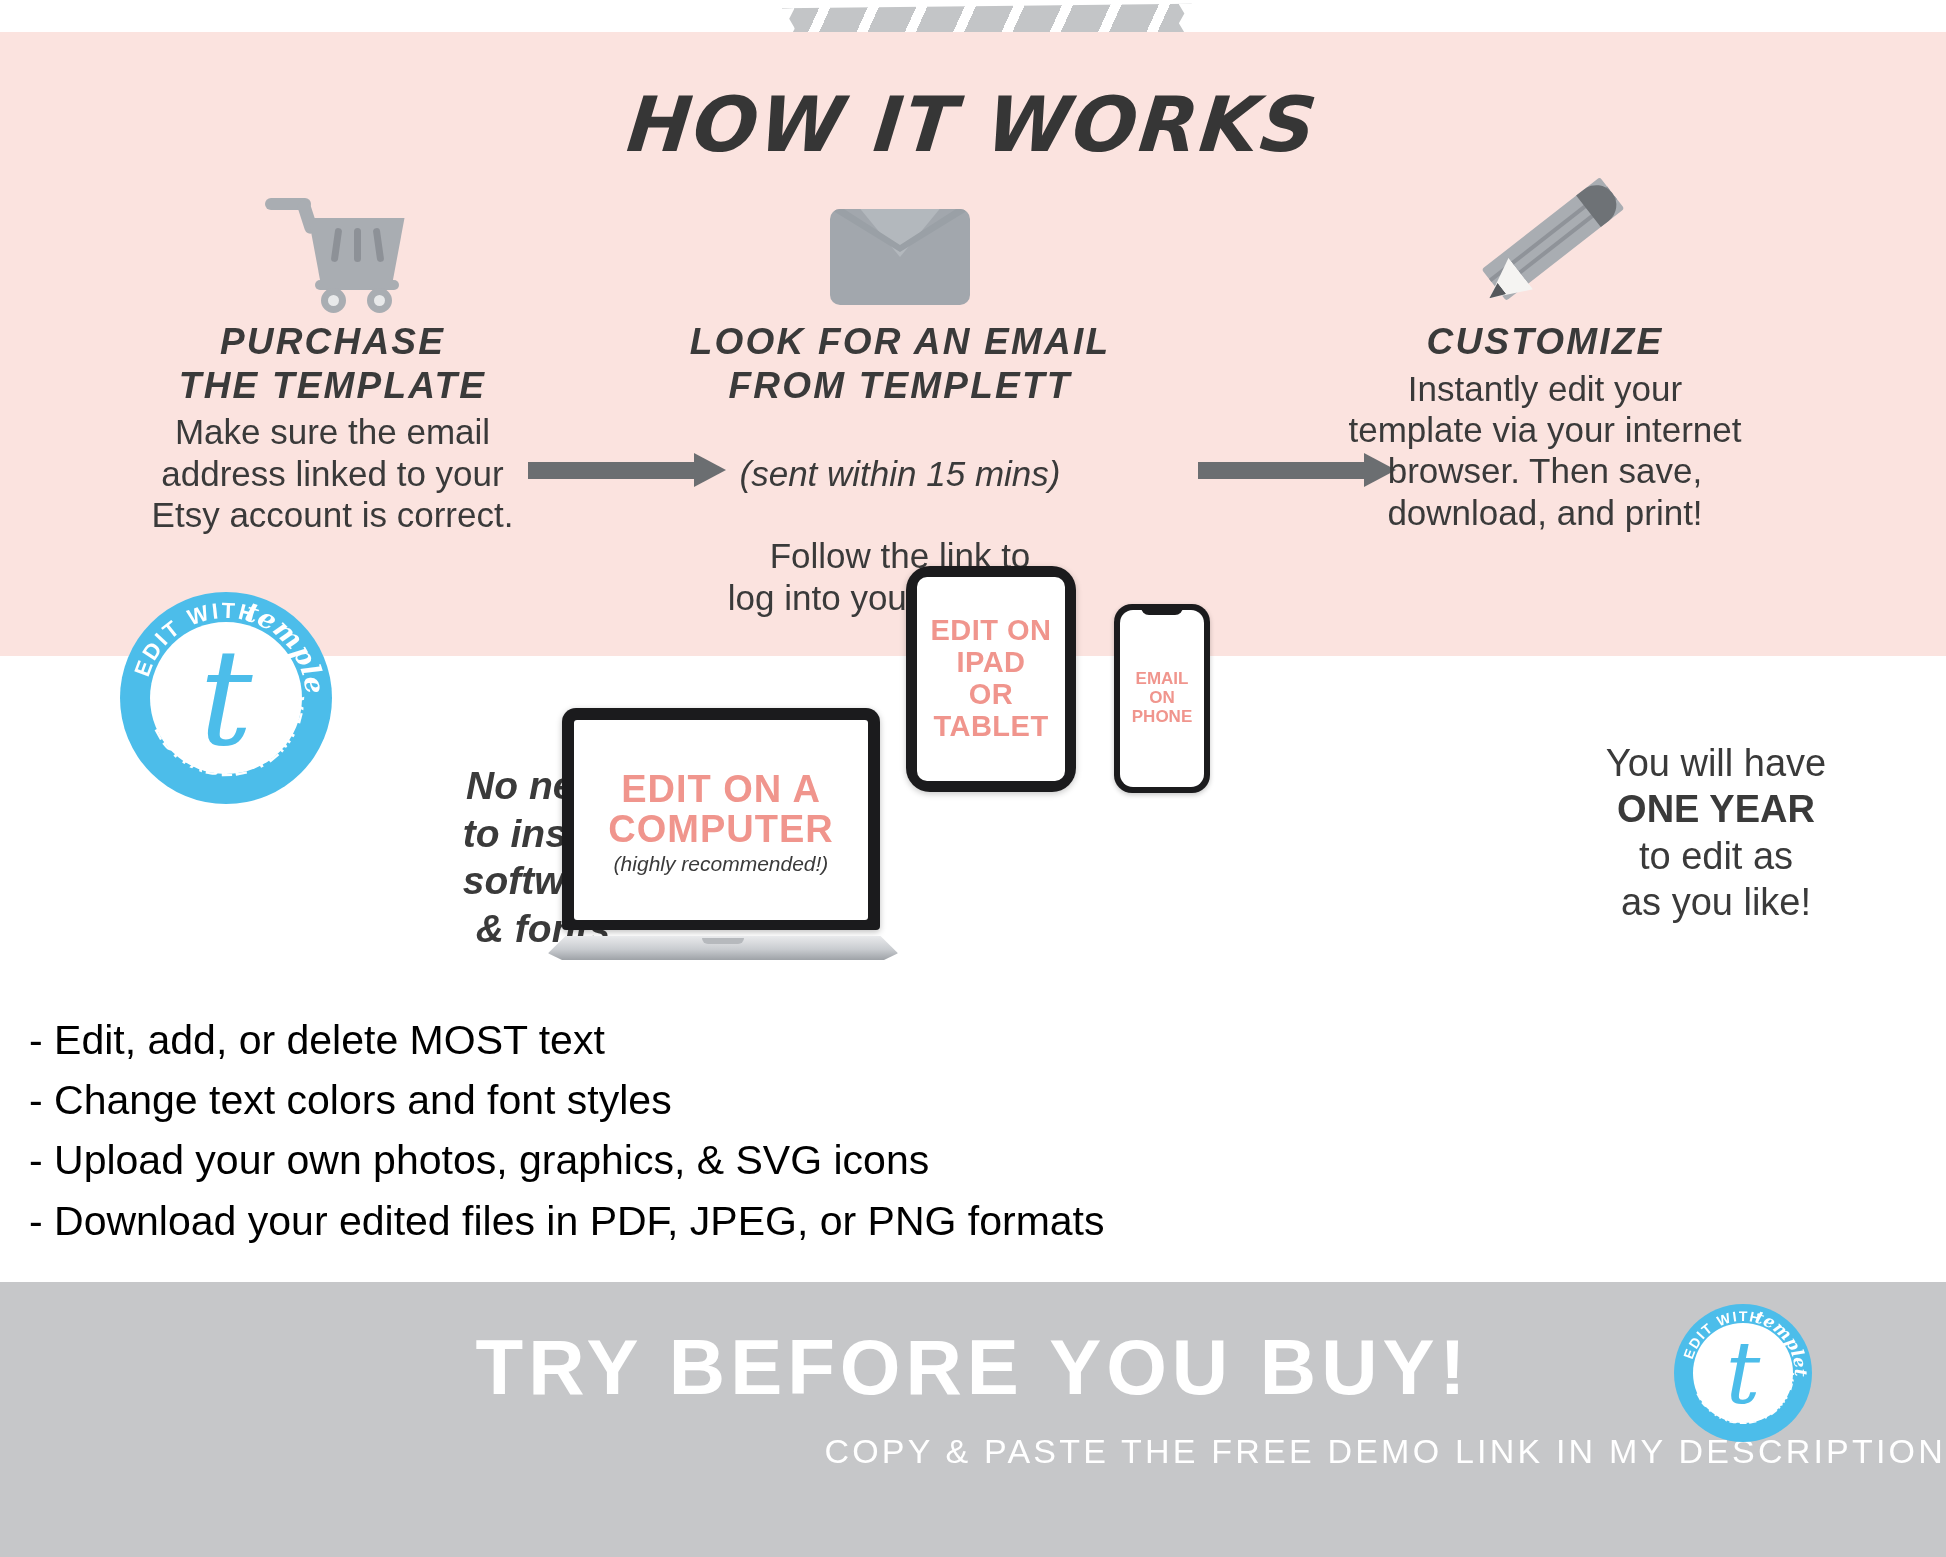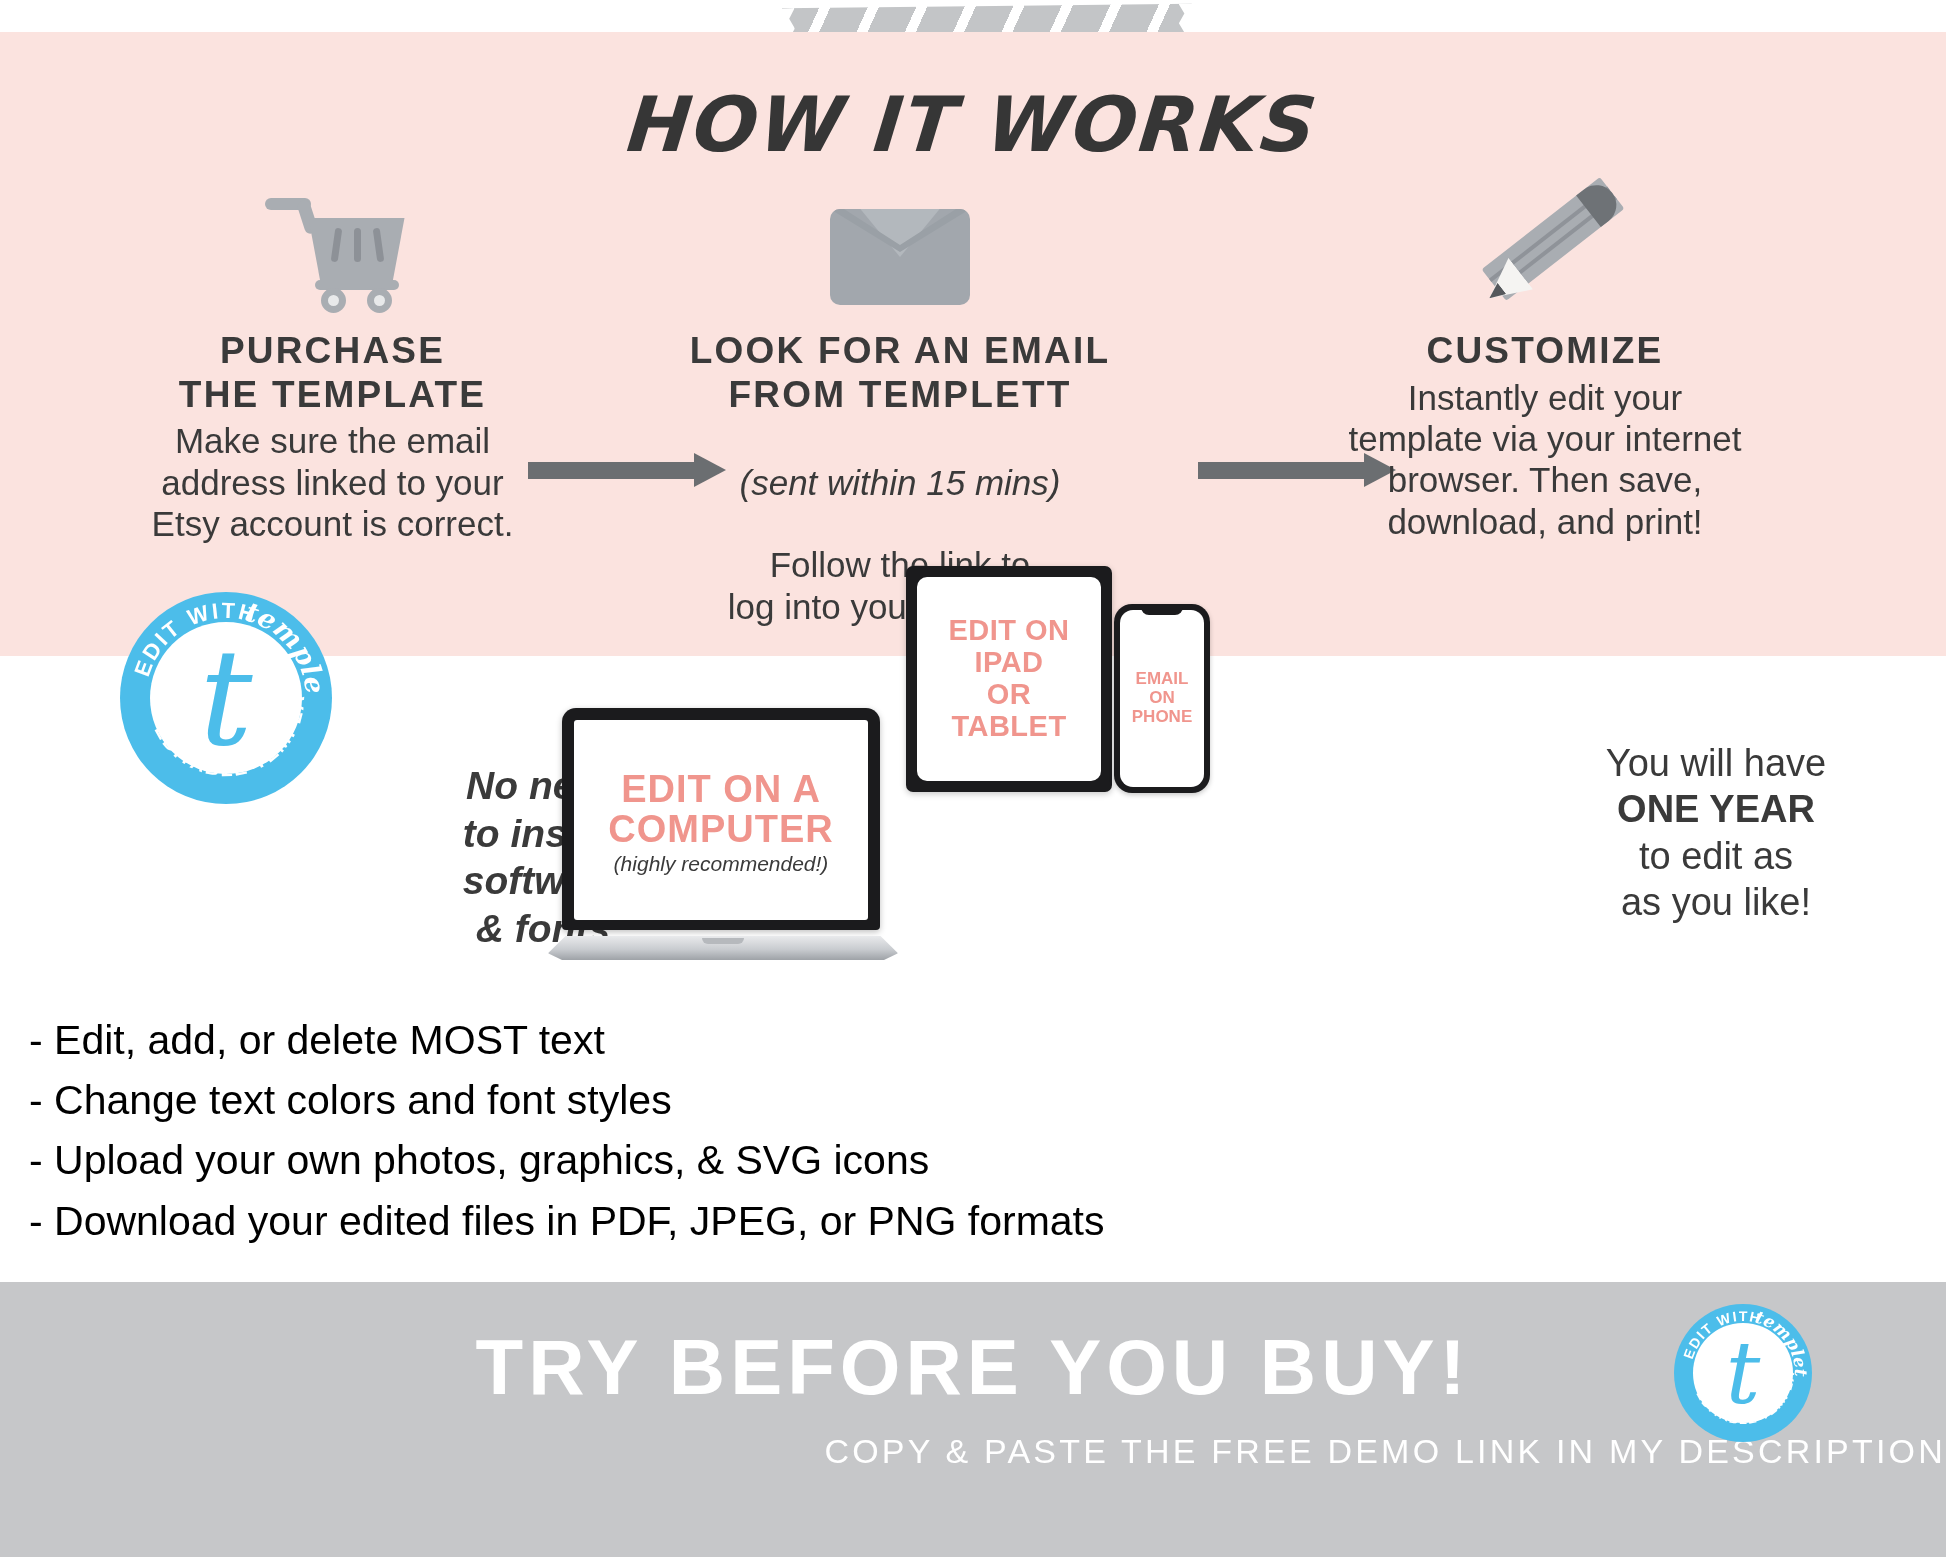--- a/index.html
+++ b/index.html
@@ -44,21 +44,21 @@
     font-size:76px;letter-spacing:2px;color:#363636;
     transform:skewX(-6deg);
   }
 
   
   .steps{position:absolute;left:0;top:185px;width:1946px;height:420px;}
   .step{position:absolute;top:0;text-align:center;}
   .step-icon{height:120px;display:flex;align-items:flex-end;justify-content:center;}
   .step-head{
     font-size:37px;font-weight:700;letter-spacing:2.2px;color:#3a3a3a;
-    line-height:1.18;margin-top:24px;white-space:pre-line;
+    line-height:1.18;margin-top:15px;white-space:pre-line;font-style:italic;
   }
   .step-body{
     font-size:35px;color:#3a3a3a;line-height:1.18;margin-top:4px;white-space:pre-line;
   }
   .step-body em{font-style:italic;display:block;}
 
   #step1{left:60px;width:545px;}
   #step2{left:620px;width:560px;}
   #step3{left:1200px;width:690px;}
 
@@ -188,22 +188,22 @@
   }
   .scr-title{
     font-size:38px;font-weight:700;letter-spacing:1px;color:#f0958d;line-height:1.05;text-align:center;
     white-space:pre-line;
     margin-top:6px;
   }
   .scr-sub{font-size:21px;font-style:italic;color:#3a3a3a;margin-top:2px;}
 
   
   .tablet{
-    position:absolute;left:906px;top:566px;width:206px;height:226px;
-    background:#1b1b1d;border-radius:7px;
+    position:absolute;left:906px;top:566px;width:170px;height:226px;
+    background:#1b1b1d;border-radius:24px;
     box-shadow:0 2px 6px rgba(0,0,0,.22);
   }
   .tablet .screen{
     position:absolute;left:11px;top:11px;right:11px;bottom:11px;background:#fff;border-radius:10px;
     display:flex;align-items:center;justify-content:center;
   }
   .tablet .txt{
     font-size:29px;font-weight:700;line-height:1.1;color:#f0958d;text-align:center;letter-spacing:.5px;
     white-space:pre-line;
   }

